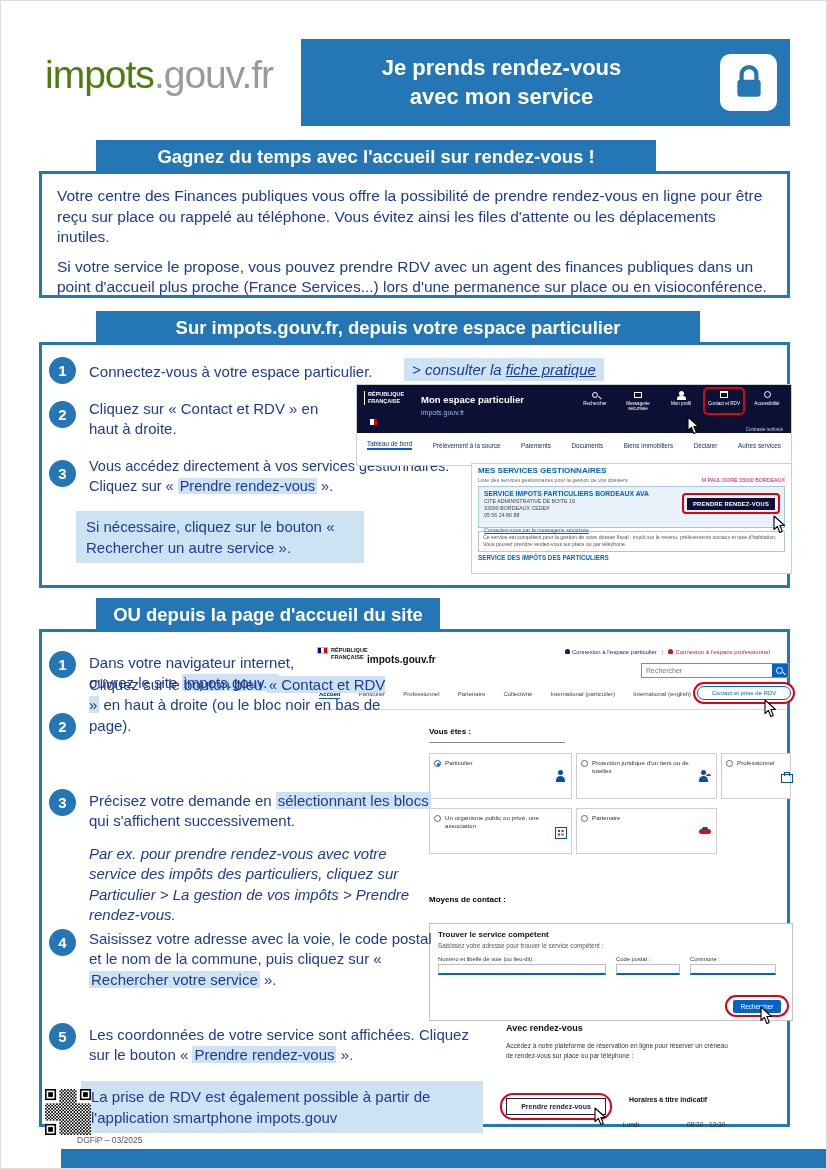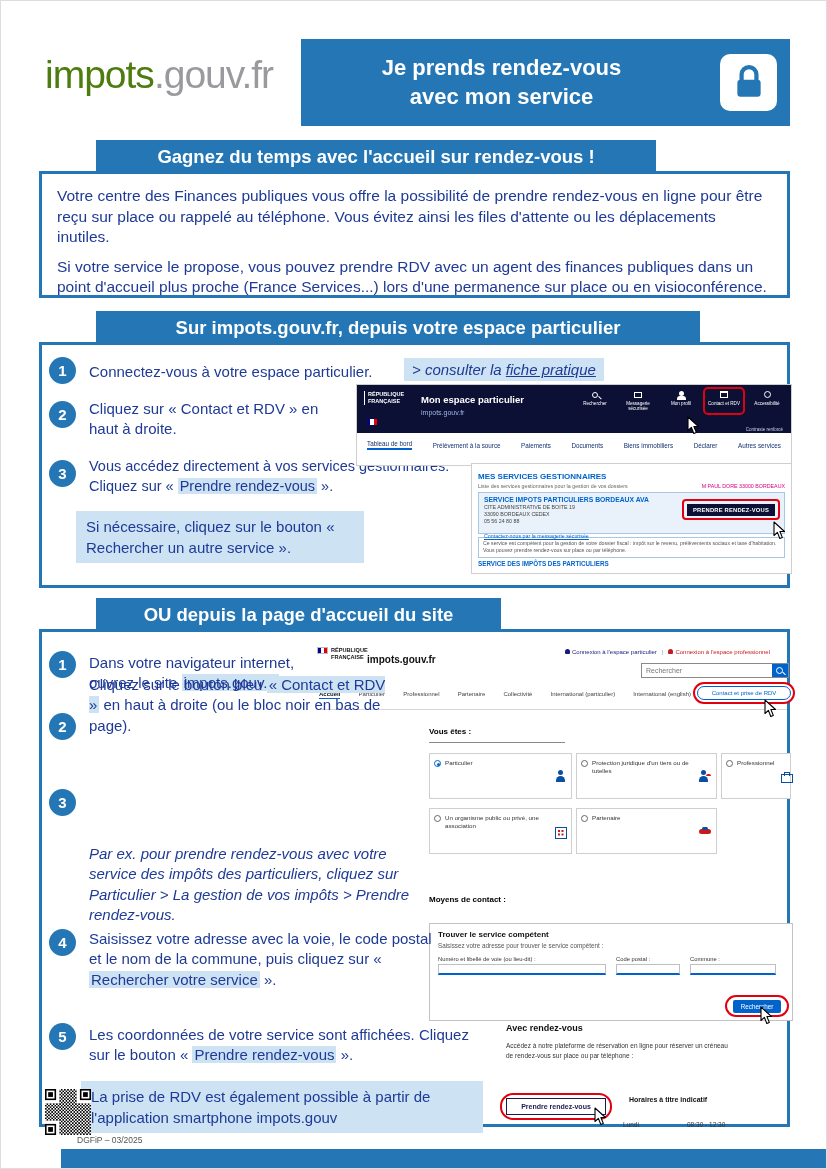--- a/index.html
+++ b/index.html
@@ -19,21 +19,21 @@
   .logo-impots{color:#4d7c0f;}
   .logo-gouv{color:#9a9a9e;}
   .title-box{position:absolute;left:300px;top:38px;width:489px;height:87px;background:var(--blue);}
   .title-text{position:absolute;left:0;right:88px;top:50%;transform:translateY(-50%);text-align:center;color:#fff;font-size:22px;font-weight:bold;line-height:1.35;}
   .lock-tile{position:absolute;right:13px;top:15px;width:57px;height:57px;background:#fff;border-radius:10px;display:flex;align-items:center;justify-content:center;}
 
   
   .banner{position:absolute;height:33px;background:var(--blue);color:#fff;font-weight:bold;font-size:18.5px;display:flex;align-items:center;justify-content:center;z-index:3;}
   .banner1{left:95px;top:139px;width:560px;}
   .banner2{left:95px;top:310px;width:604px;}
-  .banner3{left:95px;top:597px;width:405px;}
+  .banner3{left:95px;top:597px;width:344px;}
   .frame{position:absolute;border:3px solid var(--blue);background:transparent;}
   .frame1{left:38px;top:170px;width:751px;height:127px;padding:12px 15px 8px 15px;}
   .frame2{left:38px;top:341px;width:751px;height:246px;}
   .frame3{left:38px;top:628px;width:751px;height:498px;}
   .bodytext{color:var(--navy);font-size:15.5px;line-height:1.33;}
   .frame1 p{margin-bottom:9px;}
 
   .stepnum{position:absolute;width:27px;height:27px;border-radius:50%;background:var(--blue);color:#fff;font-size:15px;font-weight:bold;display:flex;align-items:center;justify-content:center;z-index:2;}
   .steptext{position:absolute;color:var(--navy);font-size:15px;line-height:1.35;z-index:2;}
   .hl{background:var(--hl);padding:0 2px;}
@@ -75,21 +75,21 @@
   .g-mail{width:8px;height:6px;border:1px solid #fff;}
   .g-user{width:5px;height:5px;background:#fff;border-radius:50%;position:relative;margin-bottom:3px;}
   .g-user::after{content:"";position:absolute;left:-2px;top:5.5px;width:9px;height:3.5px;background:#fff;border-radius:3px 3px 0 0;}
   .g-cal{width:8px;height:7px;border:1px solid #fff;border-top:2.5px solid #fff;}
   .g-power{width:7px;height:7px;border:1px solid #fff;border-radius:50%;}
   .sa-sub{position:absolute;right:8px;bottom:1px;color:#c9d2ea;font-size:4.5px;}
   .sa-tabs{display:flex;align-items:center;justify-content:space-between;height:24px;padding:0 10px;font-size:6.3px;color:#12316e;}
   .sa-tabs .tab-active{border-bottom:2px solid var(--link);padding-bottom:1px;}
 
   
-  .shotB{position:absolute;left:470px;top:462px;width:321px;height:111px;background:#fff;border:1px solid #cfcfcf;padding:8px 6px;z-index:2;overflow:hidden;}
+  .shotB{position:absolute;left:470px;top:462px;width:321px;height:111px;background:#fff;border:1px solid #cfcfcf;padding:2px 6px;z-index:2;overflow:hidden;}
   .sb-title{color:var(--link);font-weight:bold;font-size:8px;}
   .sb-row{display:flex;justify-content:space-between;margin-top:2px;font-size:5.3px;color:#666;}
   .sb-user{color:#d6007e;}
   .sb-service{position:relative;margin-top:3px;border:1px solid #a9c6e2;background:#e9f2fa;padding:3px 5px;height:42px;}
   .sb-stitle{color:var(--link);font-weight:bold;font-size:6.8px;}
   .sb-line{font-size:5.3px;color:#444;margin-top:1px;}
   .sb-link{font-size:5.3px;color:var(--link);text-decoration:underline;margin-top:1px;display:inline-block;}
   .sb-ring{position:absolute;right:4px;top:6px;width:98px;height:21px;border:2px solid var(--red);border-radius:4px;display:flex;align-items:center;justify-content:center;}
   .sb-btn{background:var(--darknavy);color:#fff;font-size:5.8px;font-weight:bold;padding:3px 6px;letter-spacing:.2px;white-space:nowrap;}
   .sb-info{margin-top:3px;border:1px solid #a9c6e2;padding:2px 4px;font-size:5.2px;color:#555;line-height:1.3;height:21px;overflow:hidden;}
@@ -293,20 +293,21 @@
   <div class="banner banner3">OU depuis la page d'accueil du site</div>
   <div class="frame frame3"></div>
 
   <div class="stepnum n31">1</div>
   <div class="steptext t31"><span>Dans votre navigateur internet, ouvrez le site </span><span class="hl">impots.gouv.fr</span><span>.</span></div>
 
   <div class="stepnum n32">2</div>
   <div class="steptext t32"><span>Cliquez sur le bouton bleu </span><span class="hl">« Contact et RDV »</span><span> en haut à droite (ou le bloc noir en bas de page).</span></div>
 
   <div class="stepnum n33">3</div>
+  <div class="steptext t33"><span>Précisez votre demande en </span><span class="hl">sélectionnant les blocs</span><span> qui s'affichent successivement.</span></div>
   <div class="steptext t33b"><span>Par ex. pour prendre rendez-vous avec votre service des impôts des particuliers, cliquez sur </span><span>Particulier  &gt; La gestion de vos impôts &gt; Prendre rendez-vous.</span></div>
 
   <div class="stepnum n34">4</div>
   <div class="steptext t34"><span>Saisissez votre adresse avec la voie, le code postal et le nom de la commune,  puis cliquez sur « </span><span class="hl">Rechercher votre service</span><span> ».</span></div>
 
   <div class="stepnum n35">5</div>
   <div class="steptext t35"><span>Les coordonnées de votre service sont affichées. Cliquez sur le bouton « </span><span class="hl">Prendre rendez-vous</span><span> ».</span></div>
 
   <div class="note note3">La prise de RDV est également possible à partir de l'application smartphone impots.gouv</div>
 

